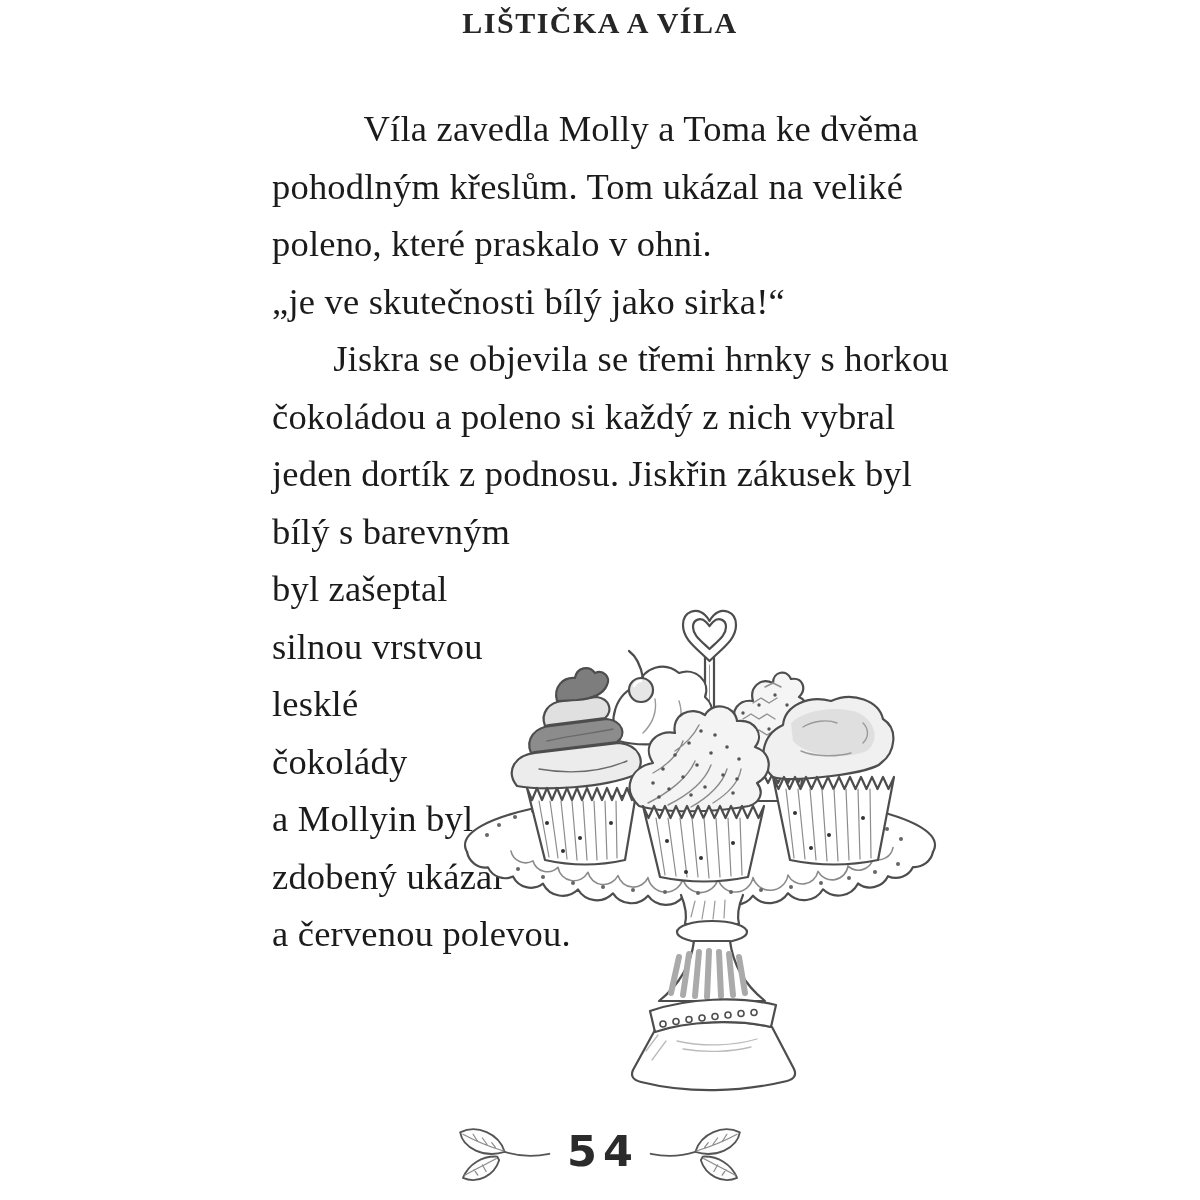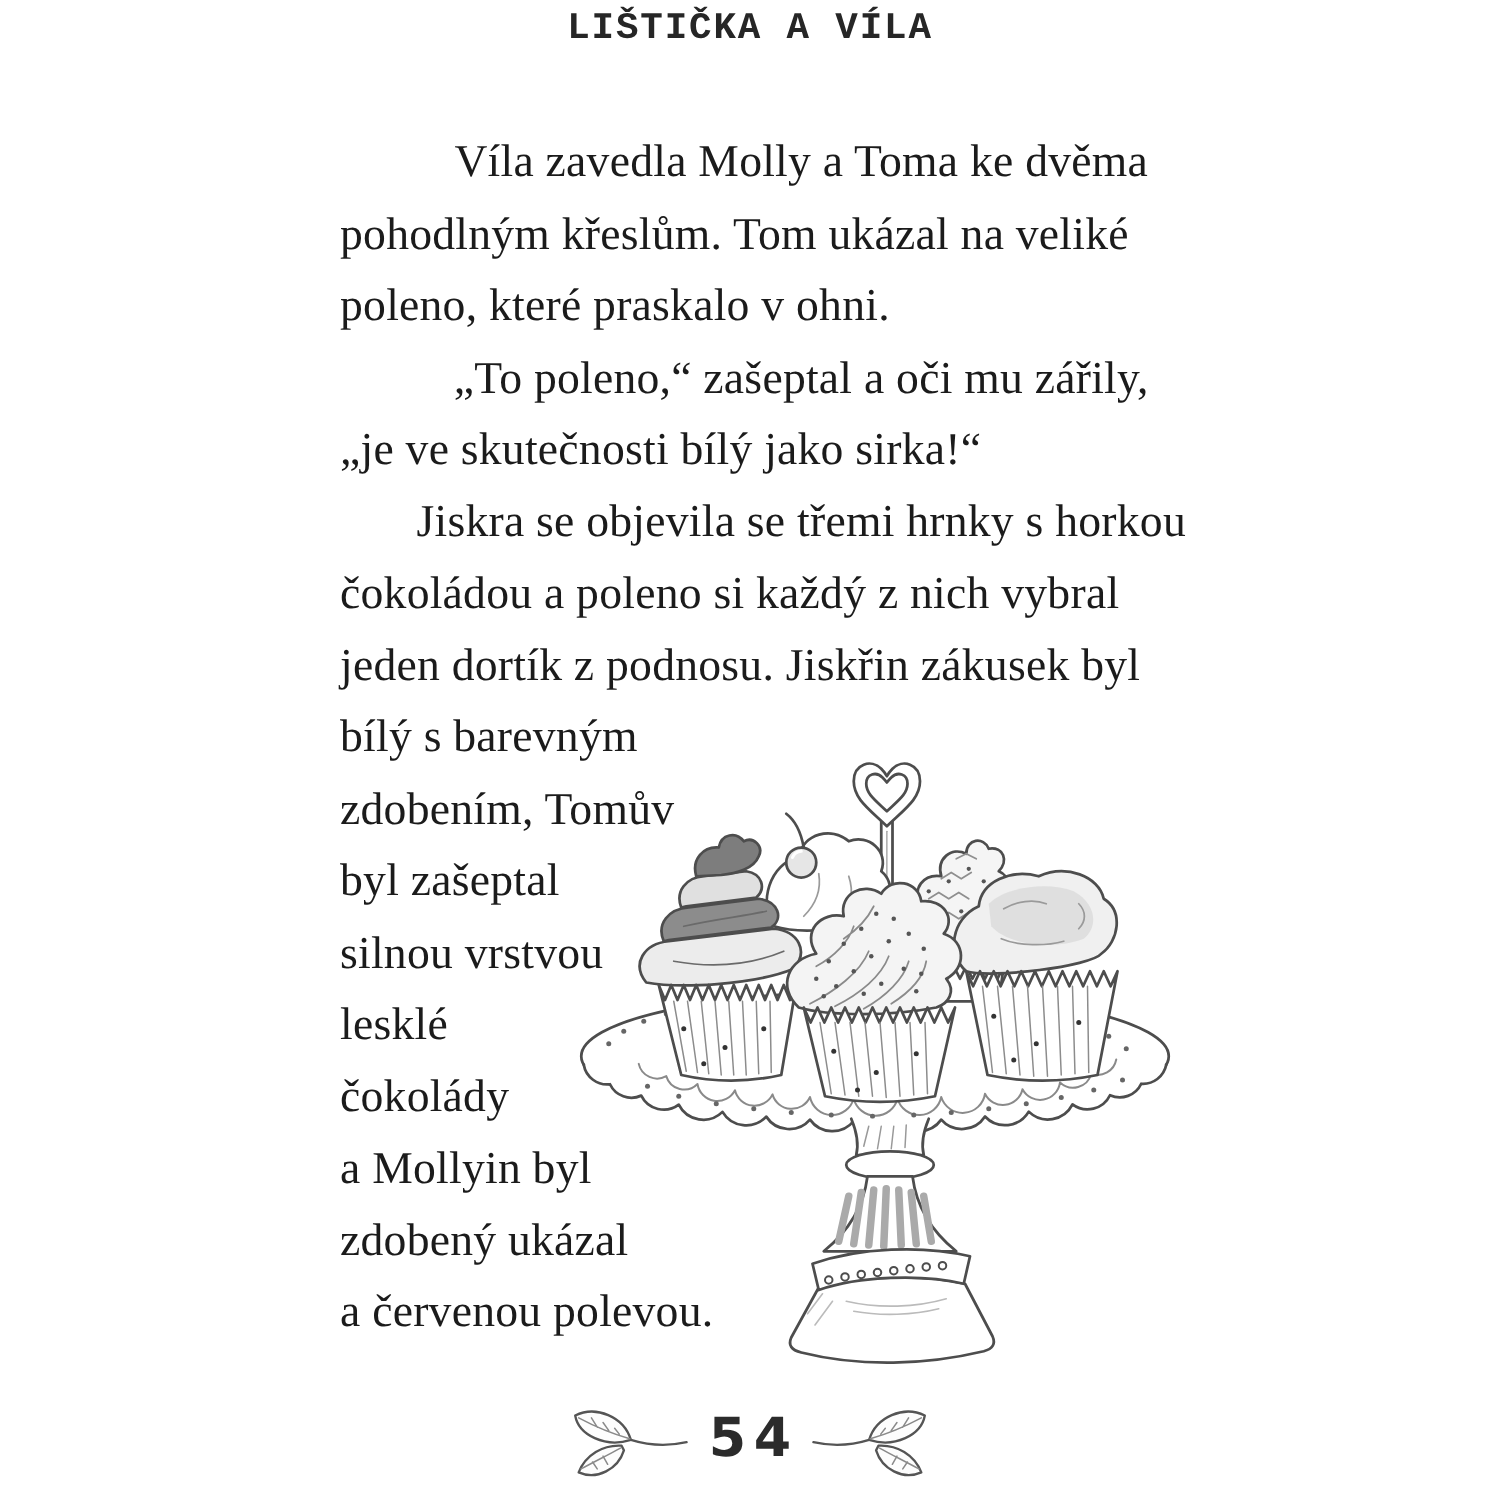--- a/index.html
+++ b/index.html
@@ -3,21 +3,21 @@
 <meta charset="utf-8">
 <style>
   html,body{margin:0;padding:0;}
   body{
     width:1200px;height:1200px;background:#ffffff;position:relative;
     font-family:"Liberation Serif", serif;overflow:hidden;
   }
   .page-title{
     position:absolute;top:6px;left:0;width:100%;margin:0;
     text-align:center;
-    font-family:Liberation Mono, monospace;
+    font-family:Liberation Serif, serif;
     font-weight:800;font-size:30px;letter-spacing:1.5px;color:#262626;
   }
   .story-text{
     position:absolute;left:272px;top:100px;width:690px;color:#1b1b1b;
   }
   .text-line{
     font-size:36.5px;line-height:57.5px;height:57.5px;white-space:nowrap;
     letter-spacing:0.2px;
   }
   .text-line.indent{padding-left:48px;text-align:center;}
@@ -37,27 +37,25 @@
 <body>
 
 <div>
 
   <h1 class="page-title">LIŠTIČKA A VÍLA</h1>
 
   <div class="story-text">
     <div class="text-line indent">Víla zavedla Molly a Toma ke dvěma</div>
     <div class="text-line">pohodlným křeslům. Tom ukázal na veliké</div>
     <div class="text-line">poleno, které praskalo v ohni.</div>
-    <div class="text-line indent">„To poleno,“ zašeptal a oči mu zářily,</div>
     <div class="text-line">„je ve skutečnosti bílý jako sirka!“</div>
     <div class="text-line indent">Jiskra se objevila se třemi hrnky s horkou</div>
     <div class="text-line">čokoládou a poleno si každý z nich vybral</div>
     <div class="text-line">jeden dortík z podnosu. Jiskřin zákusek byl</div>
     <div class="text-line">bílý s barevným</div>
-    <div class="text-line">zdobením, Tomův</div>
     <div class="text-line">byl zašeptal</div>
     <div class="text-line">silnou vrstvou</div>
     <div class="text-line">lesklé</div>
     <div class="text-line">čokolády</div>
     <div class="text-line">a Mollyin byl</div>
     <div class="text-line">zdobený ukázal</div>
     <div class="text-line">a červenou polevou.</div>
   </div>
 
   <svg class="illu" viewBox="0 0 510 520" stroke="#4d4d4d" stroke-width="2.2" fill="none" stroke-linecap="round" stroke-linejoin="round">

